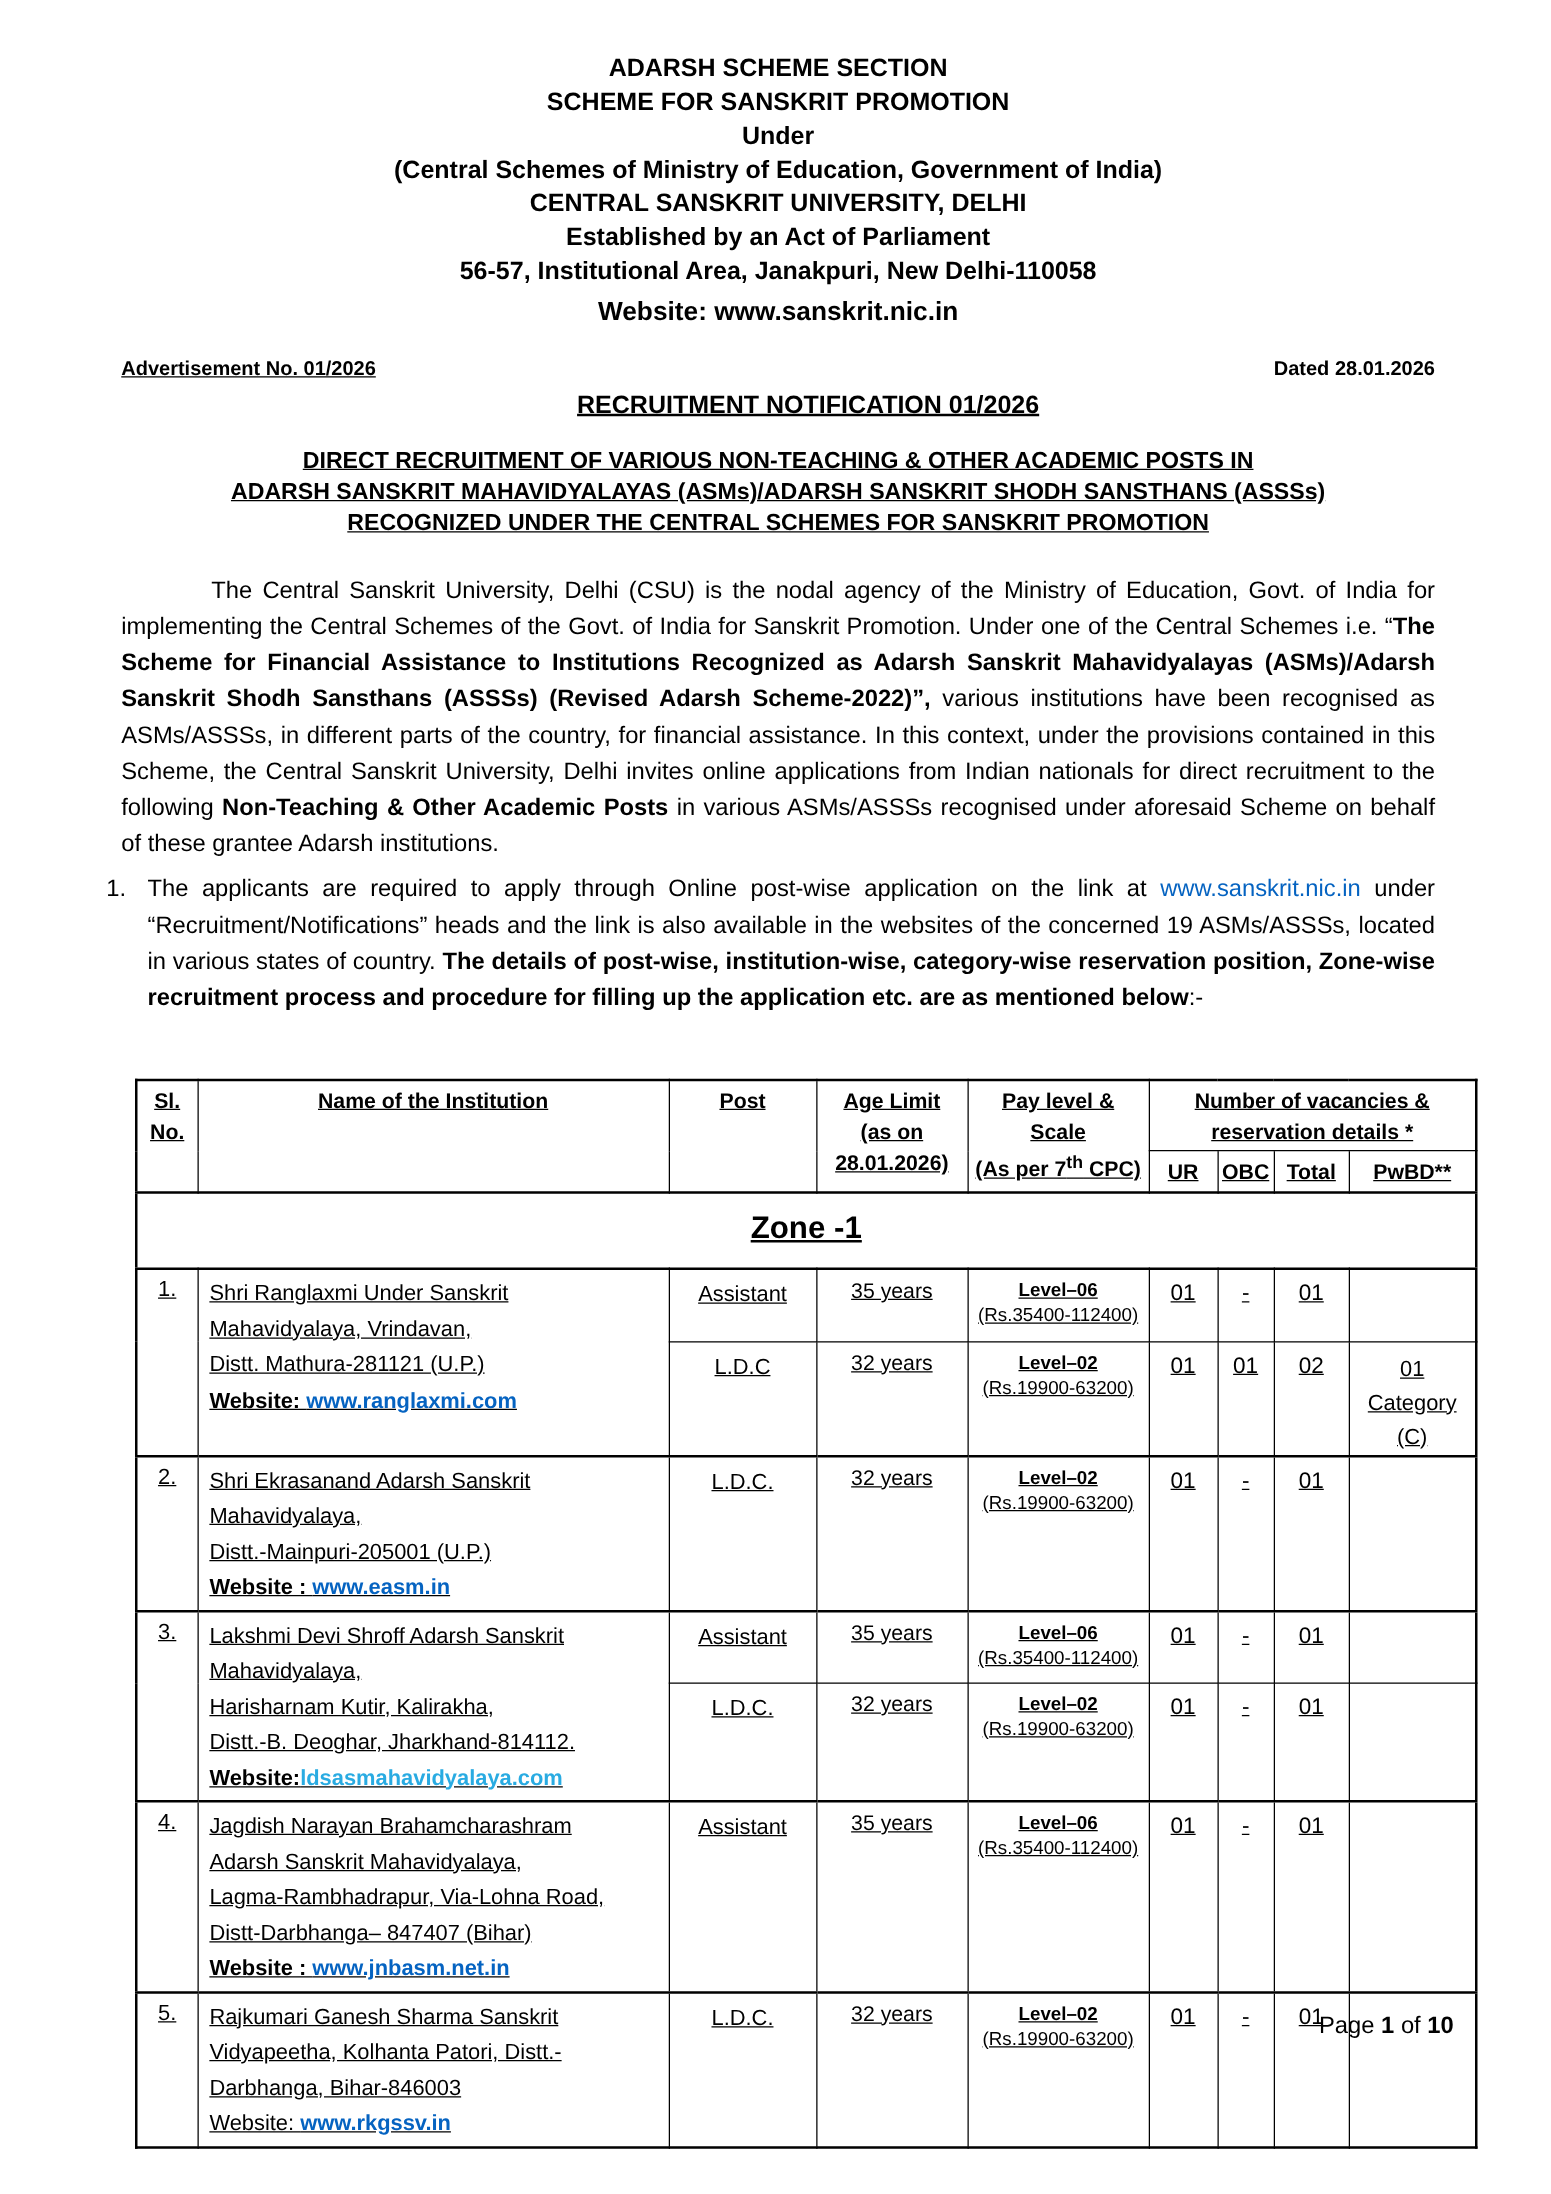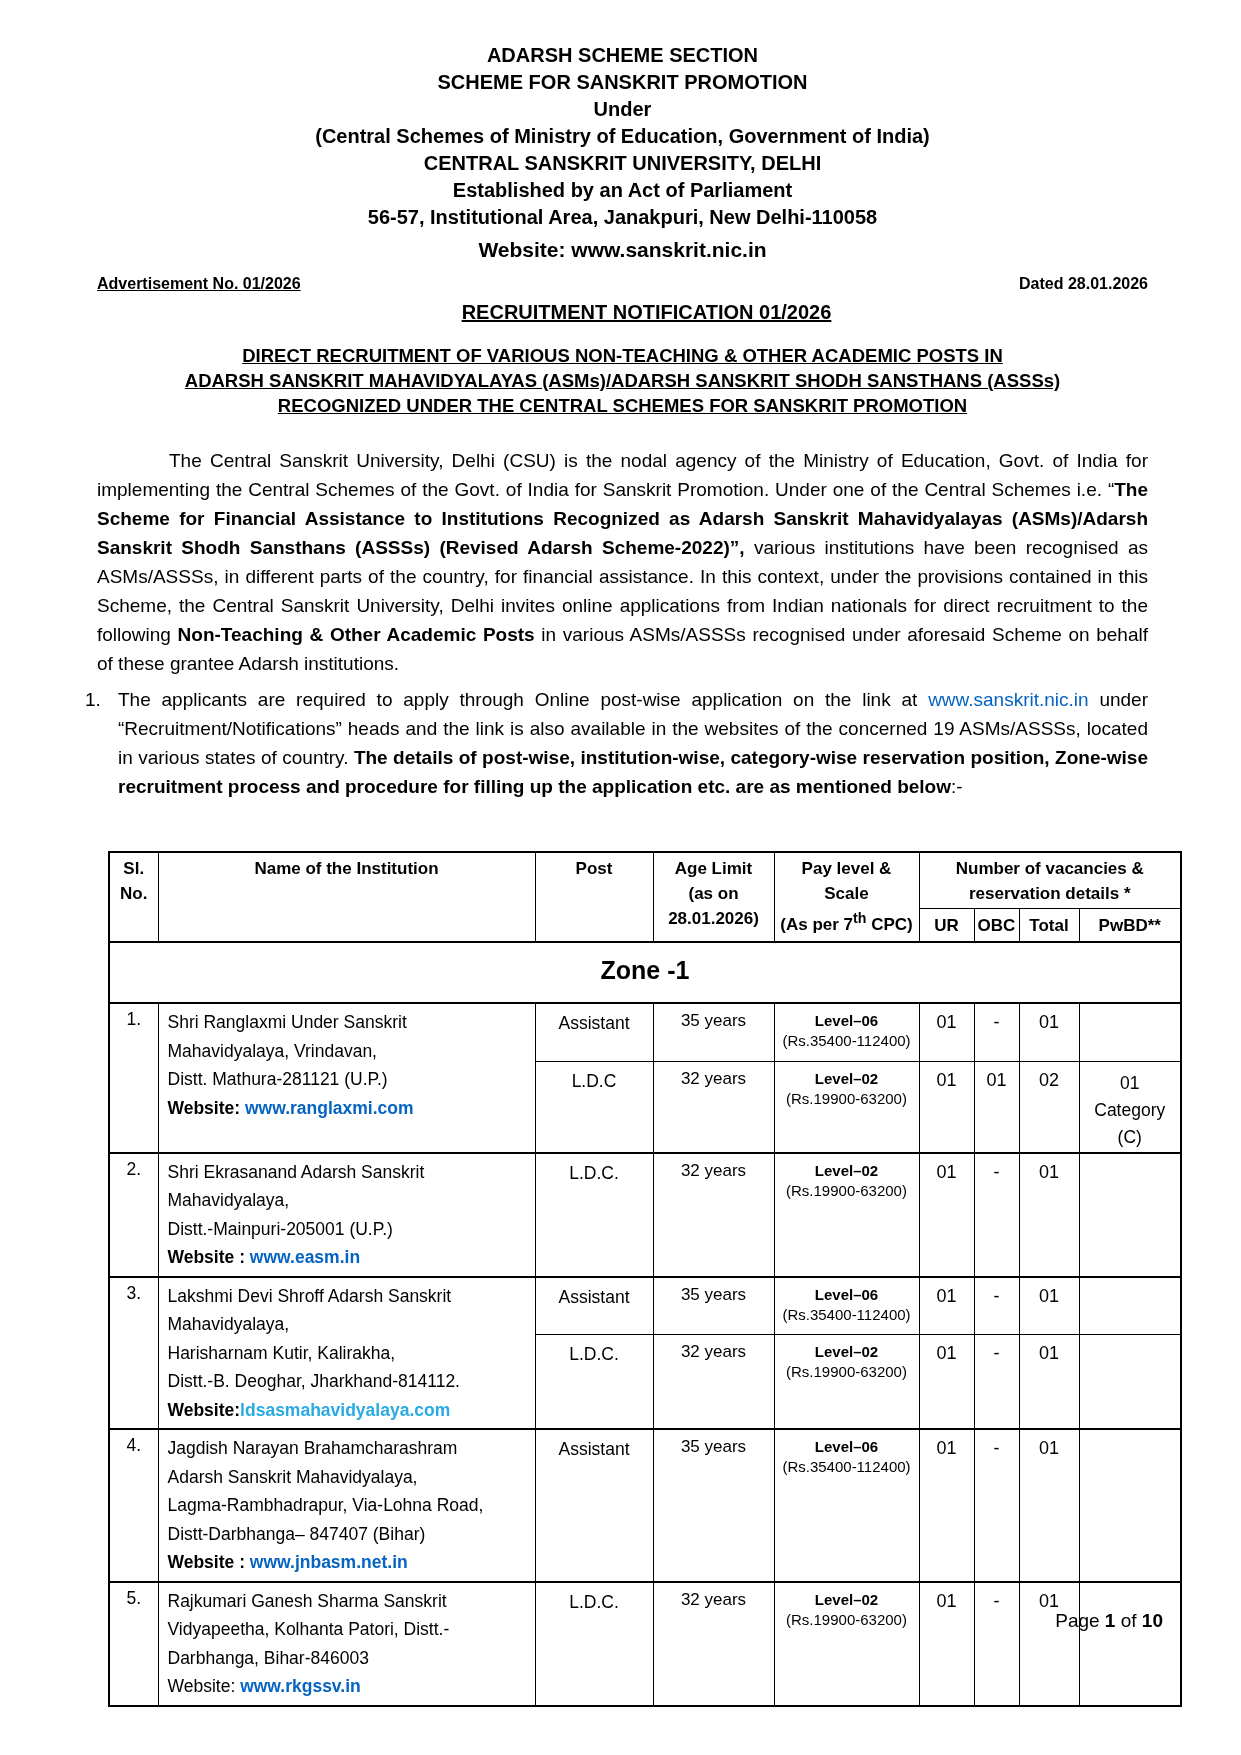--- a/index.html
+++ b/index.html
@@ -17,42 +17,42 @@
   .narrow { width: 1051px; }
   .b { font-weight: bold; }
 
   
   .hdr { text-align: center; font-weight: bold; font-size: 20px; line-height: 27px; }
   .hdr-line { }
   .hdr-site { font-size: 21px; margin-top: 5px; }
 
   
   .adv-row { display: flex; justify-content: space-between; align-items: baseline;
-             font-size: 16px; font-weight: bold; margin-top: 12px; }
+             font-size: 16px; font-weight: bold; margin-top: 24px; }
   .adv-no { text-decoration: underline; }
 
   .notif-title { text-align: center; font-size: 20px; font-weight: bold; margin-top: 8px; }
   .notif-title span { text-decoration: underline; margin-left: 48px; }
 
   .subject { text-align: center; font-weight: bold; font-size: 18.5px; line-height: 25px; margin-top: 19px; }
   .subject div span { text-decoration: underline; }
 
   
   .intro { margin: 28px 0 0 0; font-size: 19px; line-height: 29px;
            text-align: justify; text-indent: 72px; }
 
   
   .item { display: flex; margin-top: 7px; }
   .item-num { flex: none; width: 33px; margin-left: -12px; font-size: 19px; line-height: 29px; }
   .item-body { flex: 1; font-size: 19px; line-height: 29px; text-align: justify; }
   .weblink { text-decoration: none; cursor: pointer; }
 
   
   .vac-table { border-collapse: collapse; table-layout: fixed; width: 1072px;
-               margin: 50px 0 0 11px; border: 2px solid #000; }
+               margin: 50px 0 0 11px; border: 2px solid #000; text-decoration: underline; }
   .vac-table th, .vac-table td { border: 1px solid #000; box-sizing: border-box; }
   .vac-table th { font-size: 17px; font-weight: bold; line-height: 25px;
                   text-align: center; vertical-align: top; padding: 3px 1px 2px 1px; }
   .th-sl { text-align: left; padding-left: 4px; }
   .th-sub th { height: 20px; line-height: 27px; }
   .zone-row td { font-size: 25px; font-weight: bold; text-align: center;
                  padding: 13px 0 17px 0; border-top: 2px solid #000; border-bottom: 2px solid #000; }
   .main-row td { border-top: 2px solid #000; }
   .split-first td { height: 58px; }
 

